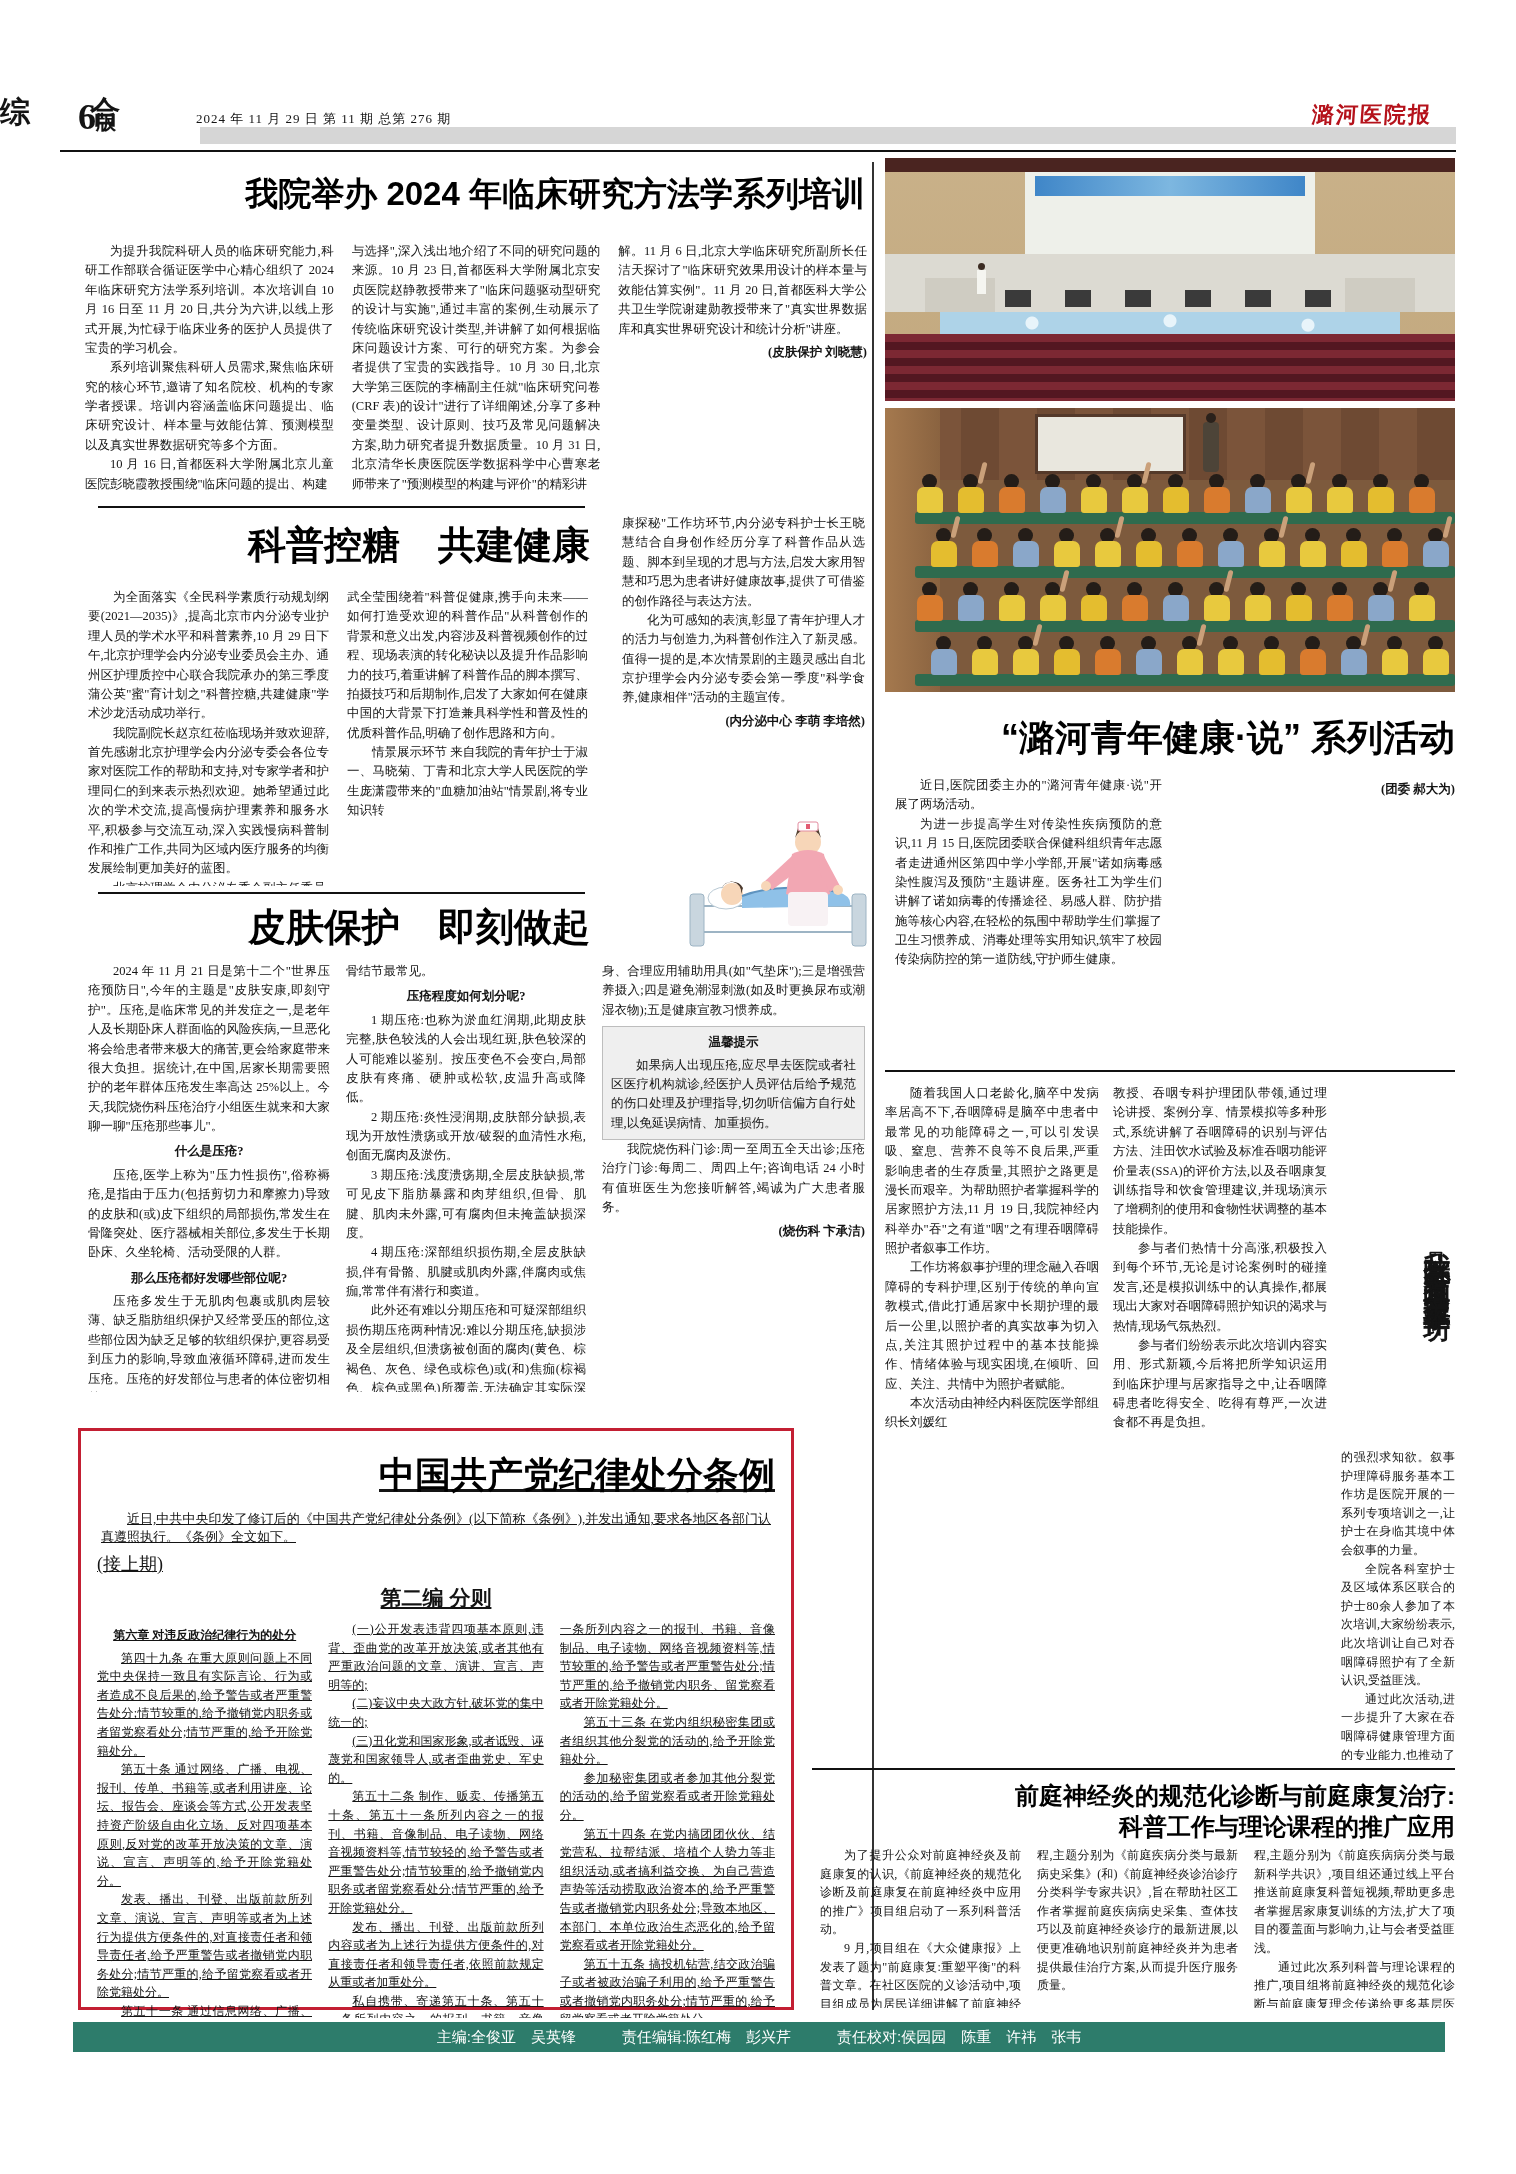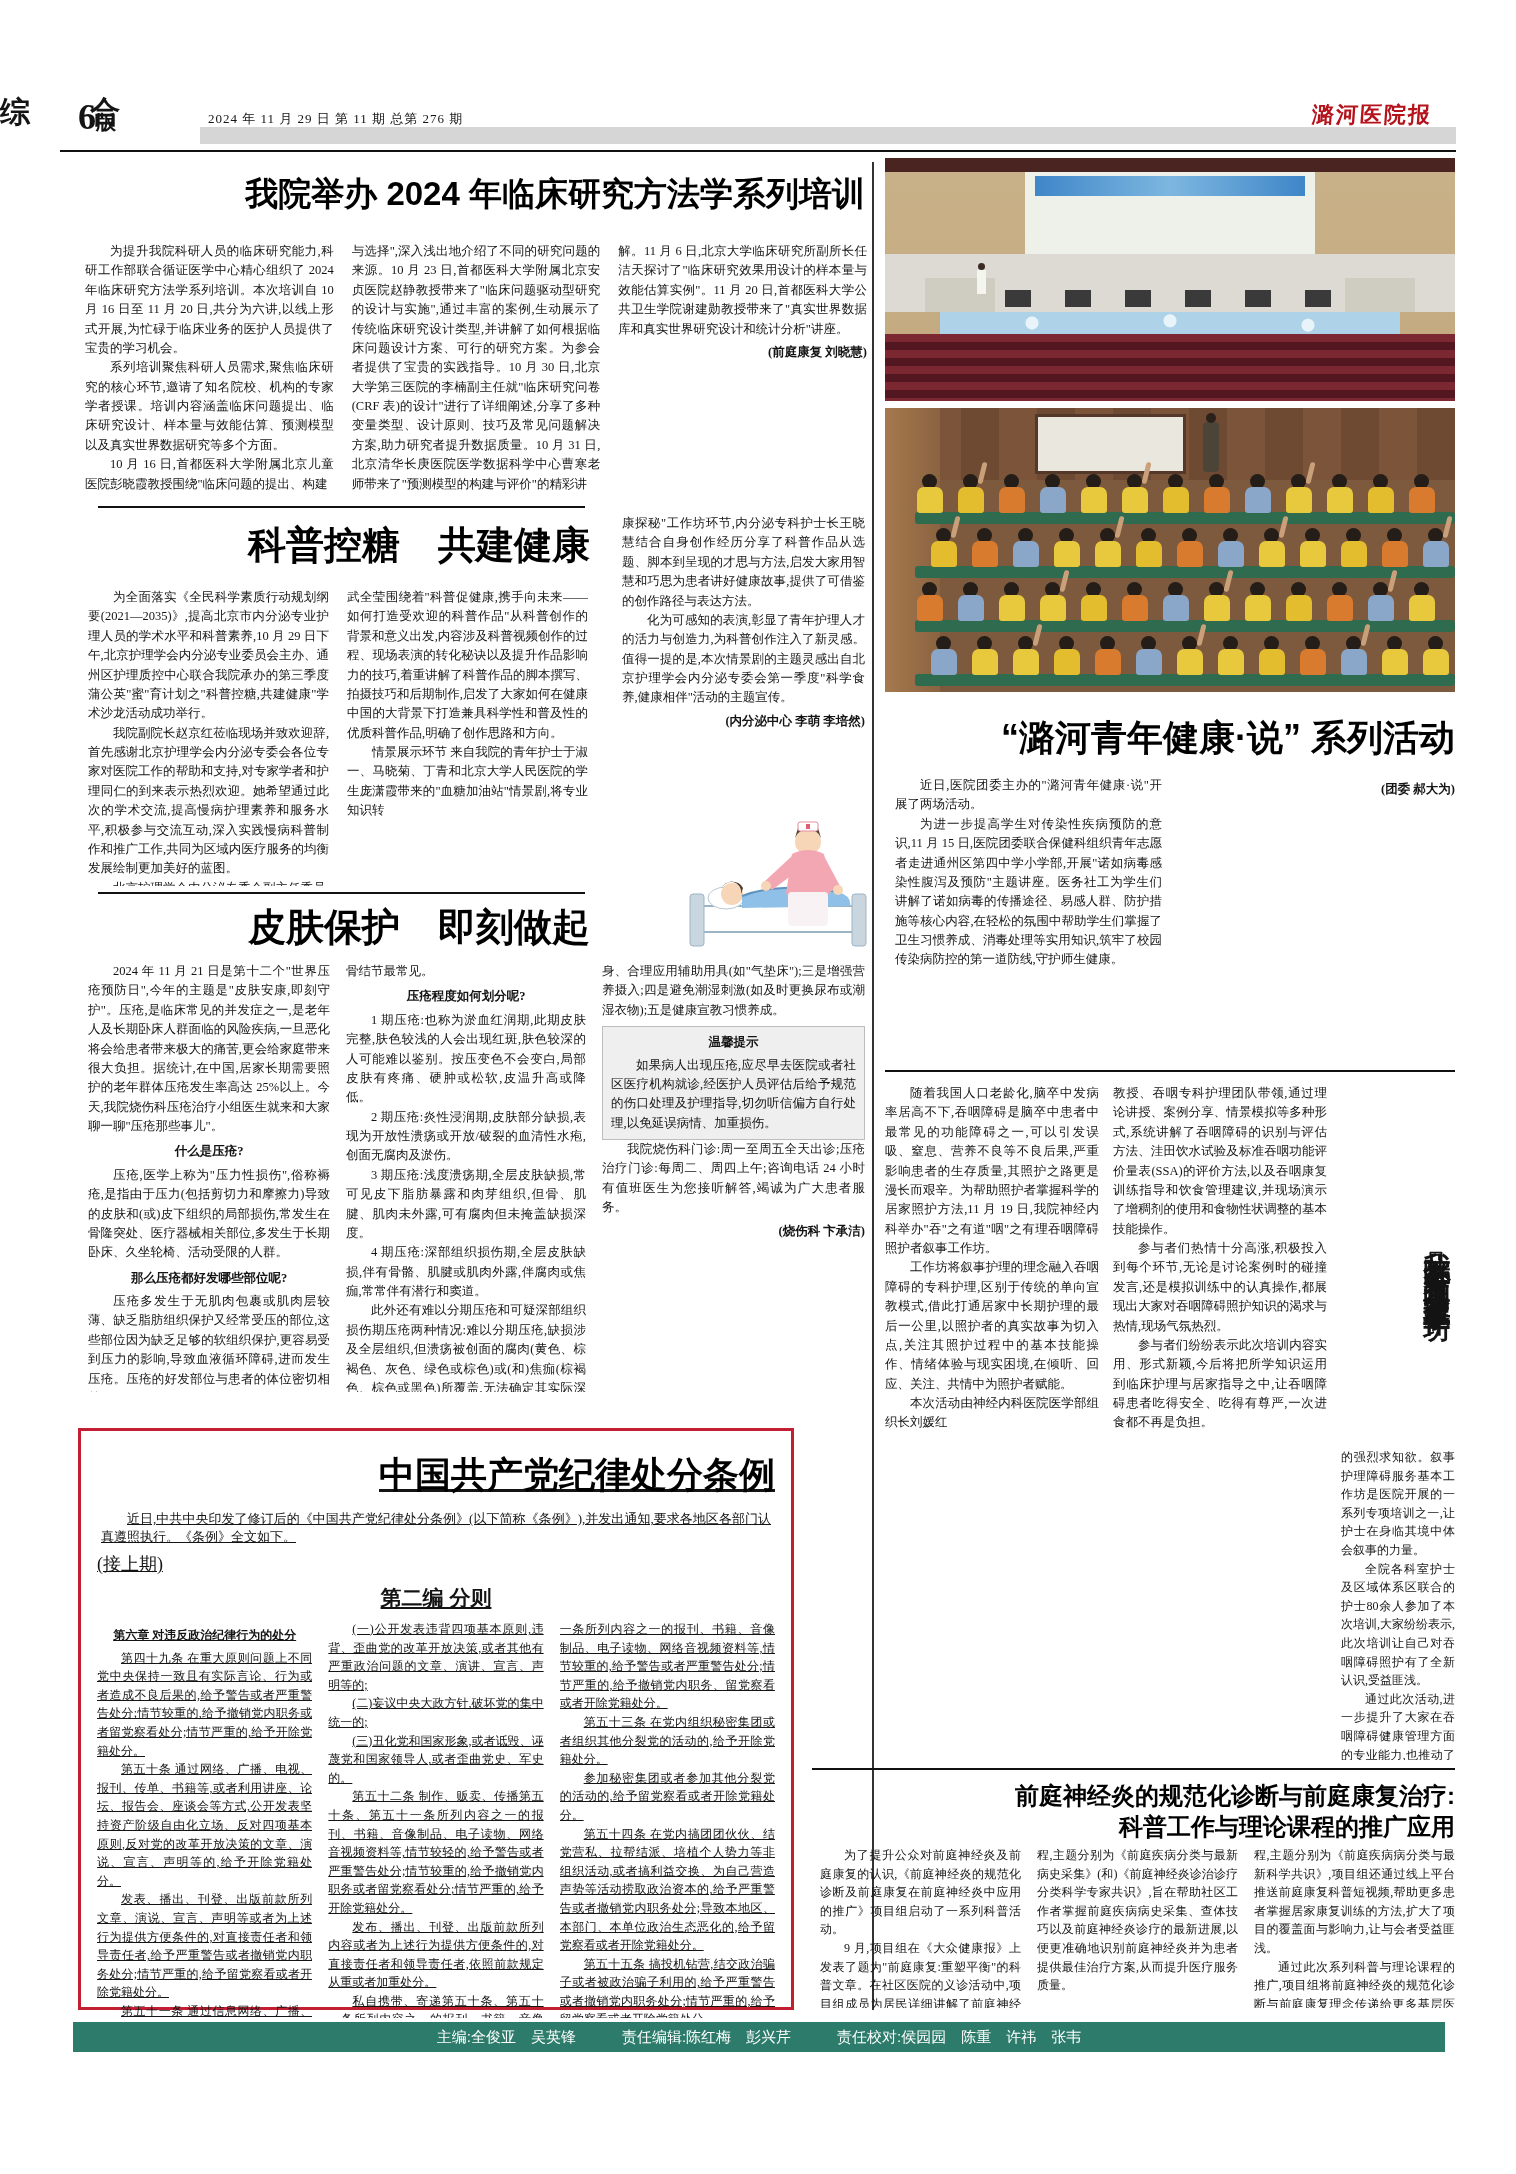--- a/index.html
+++ b/index.html
@@ -78,41 +78,41 @@
   .smallcol{font-size:12px;}
 </style>
 </head>
 <body>
 
 <div id="page">
 
   <div class="abs" style="left:78px;top:96px;">
     <span id="edition-num">6</span><span id="edition-label">版</span>
   </div>
-  <div class="abs" id="dateline" style="left:208px;top:110px;">2024 年 11 月 29 日  第 11 期  总第 276 期</div>
+  <div class="abs" id="dateline" style="left:196px;top:110px;">2024 年 11 月 29 日  第 11 期  总第 276 期</div>
   <div class="abs" id="section-title" style="left:0;top:92px;width:1248px;text-align:left;">综 合</div>
   <div class="abs" id="masthead" style="left:1312px;top:100px;">潞河医院报</div>
   <div class="abs band" style="left:200px;top:127px;width:1256px;height:17px;"></div>
   <div class="abs hrule" style="left:60px;top:150px;width:1396px;height:2px;"></div>
 
   <div class="abs vrule" style="left:872px;top:162px;width:2px;height:1848px;"></div>
 
   <div class="abs headline" style="left:85px;top:172px;width:780px;font-size:33px;">我院举办 2024 年临床研究方法学系列培训</div>
   <div class="abs cols" style="left:85px;top:242px;width:782px;height:260px;">
     <div class="c col">
         <p class="para">为提升我院科研人员的临床研究能力,科研工作部联合循证医学中心精心组织了 2024 年临床研究方法学系列培训。本次培训自 10 月 16 日至 11 月 20 日,共分为六讲,以线上形式开展,为忙碌于临床业务的医护人员提供了宝贵的学习机会。</p>
         <p class="para">系列培训聚焦科研人员需求,聚焦临床研究的核心环节,邀请了知名院校、机构的专家学者授课。培训内容涵盖临床问题提出、临床研究设计、样本量与效能估算、预测模型以及真实世界数据研究等多个方面。</p>
         <p class="para">10 月 16 日,首都医科大学附属北京儿童医院彭晓霞教授围绕"临床问题的提出、构建</p>
       </div>
     <div class="c col">
         <p class="plain">与选择",深入浅出地介绍了不同的研究问题的来源。10 月 23 日,首都医科大学附属北京安贞医院赵静教授带来了"临床问题驱动型研究的设计与实施",通过丰富的案例,生动展示了传统临床研究设计类型,并讲解了如何根据临床问题设计方案、可行的研究方案。为参会者提供了宝贵的实践指导。10 月 30 日,北京大学第三医院的李楠副主任就"临床研究问卷(CRF 表)的设计"进行了详细阐述,分享了多种变量类型、设计原则、技巧及常见问题解决方案,助力研究者提升数据质量。10 月 31 日,北京清华长庚医院医学数据科学中心曹寒老师带来了"预测模型的构建与评价"的精彩讲</p>
       </div>
     <div class="c col">
         <p class="plain">解。11 月 6 日,北京大学临床研究所副所长任洁天探讨了"临床研究效果用设计的样本量与效能估算实例"。11 月 20 日,首都医科大学公共卫生学院谢建勋教授带来了"真实世界数据库和真实世界研究设计和统计分析"讲座。</p>
-        <p class="byline">(前庭康复 刘晓慧)</p>
+        <p class="byline">(皮肤保护 刘晓慧)</p>
       </div>
   </div>
   <div class="abs hrule" style="left:98px;top:506px;width:487px;height:1.5px;"></div>
 
   <div class="abs headline" style="left:85px;top:520px;width:505px;font-size:38px;">科普控糖　共建健康</div>
   <div class="abs cols" style="left:88px;top:588px;width:500px;height:298px;">
     <div class="c col">
         <p class="para">为全面落实《全民科学素质行动规划纲要(2021—2035)》,提高北京市内分泌专业护理人员的学术水平和科普素养,10 月 29 日下午,北京护理学会内分泌专业委员会主办、通州区护理质控中心联合我院承办的第三季度蒲公英"蜜"育计划之"科普控糖,共建健康"学术沙龙活动成功举行。</p>
         <p class="para">我院副院长赵京红莅临现场并致欢迎辞,首先感谢北京护理学会内分泌专委会各位专家对医院工作的帮助和支持,对专家学者和护理同仁的到来表示热烈欢迎。她希望通过此次的学术交流,提高慢病护理素养和服务水平,积极参与交流互动,深入实践慢病科普制作和推广工作,共同为区域内医疗服务的均衡发展绘制更加美好的蓝图。</p>
         <p class="para">北京护理学会内分泌专委会副主任委员</p>

